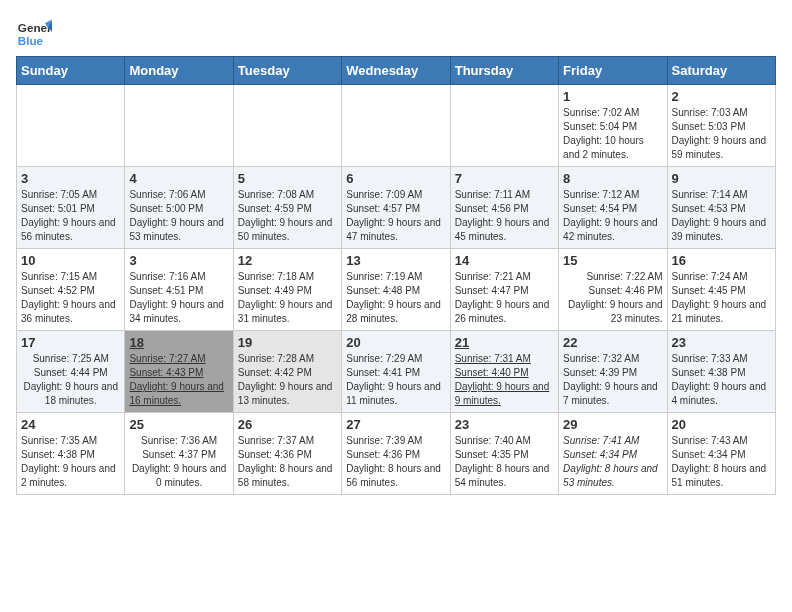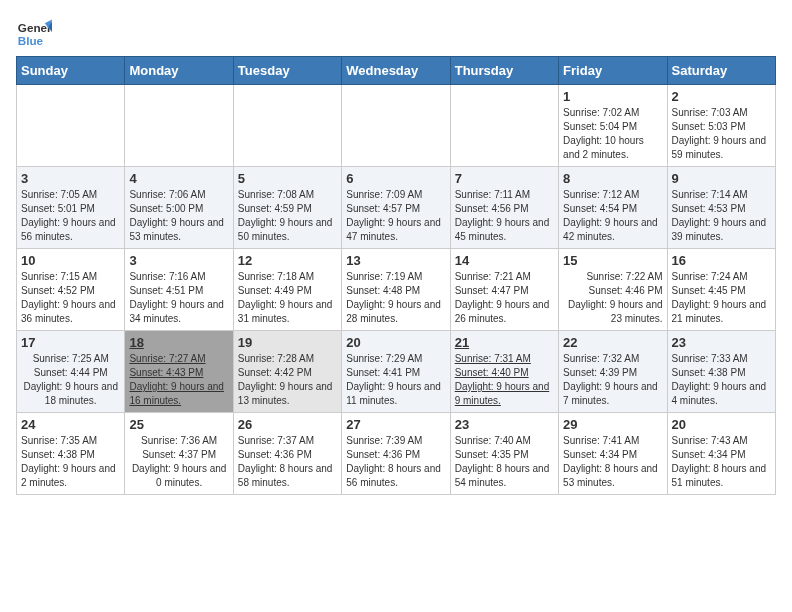--- a/index.html
+++ b/index.html
@@ -288,21 +288,21 @@
 Daylight: 8 hours and 56 minutes.</div>
         </td>
         <td>
           <span class="day-number">23</span>
           <div class="day-info" style="white-space: pre-line;">Sunrise: 7:40 AM
 Sunset: 4:35 PM
 Daylight: 8 hours and 54 minutes.</div>
         </td>
         <td>
           <span class="day-number">29</span>
-          <div class="day-info" style="white-space: pre-line;">Sunrise: 7:41 AM
+          <div class="day-info" style="white-space: pre-line; font-style: italic;">Sunrise: 7:41 AM
 Sunset: 4:34 PM
 Daylight: 8 hours and 53 minutes.</div>
         </td>
         <td>
           <span class="day-number">20</span>
           <div class="day-info" style="white-space: pre-line;">Sunrise: 7:43 AM
 Sunset: 4:34 PM
 Daylight: 8 hours and 51 minutes.</div>
         </td>
       </tr>

